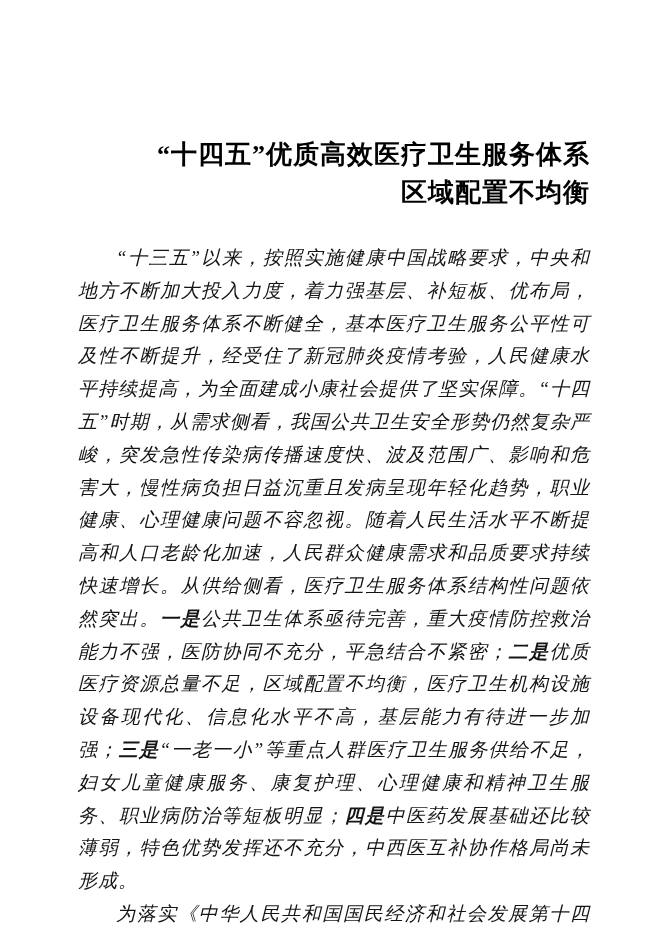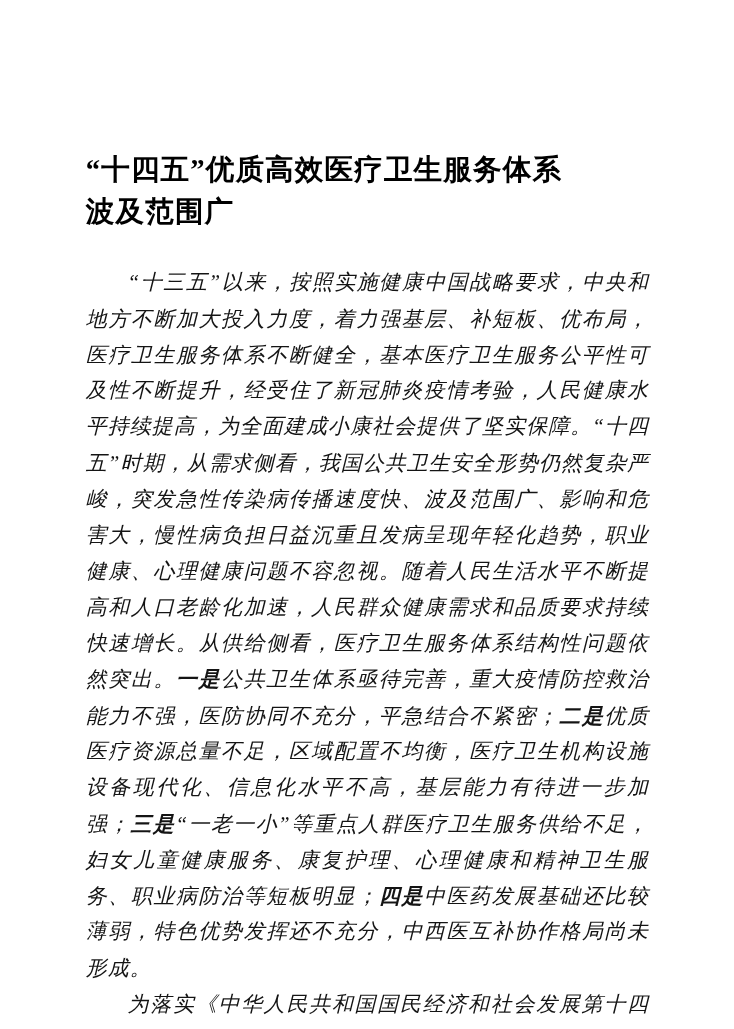--- a/index.html
+++ b/index.html
@@ -19,21 +19,21 @@
     width: 667px;
     height: 935px;
     padding: 136px 77px 0 78px;
     background: #ffffff;
   }
   .doc-title {
     margin: 0;
     font-size: 26px;
     line-height: 38px;
     font-weight: bold;
-    text-align: left;
+    text-align: right;
     color: #000000;
     letter-spacing: 1px;
   }
   .doc-title .title-line {
     display: block;
   }
   .para {
     margin: 0;
     font-size: 19px;
     line-height: 32.8px;
@@ -51,20 +51,20 @@
     font-weight: bold;
   }
 </style>
 </head>
 <body>
 
 <div class="page">
 
   <h1 class="doc-title">
       <span class="title-line">“十四五”优质高效医疗卫生服务体系</span>
-      <span class="title-line">波及范围广</span>
+      <span class="title-line">区域配置不均衡</span>
     </h1>
 
   <p class="para first"><span>“十三五”以来，按照实施健康中国战略要求，中央和地方不断加大投入力度，着力强基层、补短板、优布局，医疗卫生服务体系不断健全，基本医疗卫生服务公平性可及性不断提升，经受住了新冠肺炎疫情考验，人民健康水平持续提高，为全面建成小康社会提供了坚实保障。“十四五”时期，从需求侧看，我国公共卫生安全形势仍然复杂严峻，突发急性传染病传播速度快、波及范围广、影响和危害大，慢性病负担日益沉重且发病呈现年轻化趋势，职业健康、心理健康问题不容忽视。随着人民生活水平不断提高和人口老龄化加速，人民群众健康需求和品质要求持续快速增长。从供给侧看，医疗卫生服务体系结构性问题依然突出。</span><span class="emph">一是</span><span>公共卫生体系亟待完善，重大疫情防控救治能力不强，医防协同不充分，平急结合不紧密；</span><span class="emph">二是</span><span>优质医疗资源总量不足，区域配置不均衡，医疗卫生机构设施设备现代化、信息化水平不高，基层能力有待进一步加强；</span><span class="emph">三是</span><span>“一老一小”等重点人群医疗卫生服务供给不足，妇女儿童健康服务、康复护理、心理健康和精神卫生服务、职业病防治等短板明显；</span><span class="emph">四是</span><span>中医药发展基础还比较薄弱，特色优势发挥还不充分，中西医互补协作格局尚未形成。</span></p>
 
   <p class="para"><span>为落实《中华人民共和国国民经济和社会发展第十四个五年</span></p>
 
 </div>
 
 </body></html>

